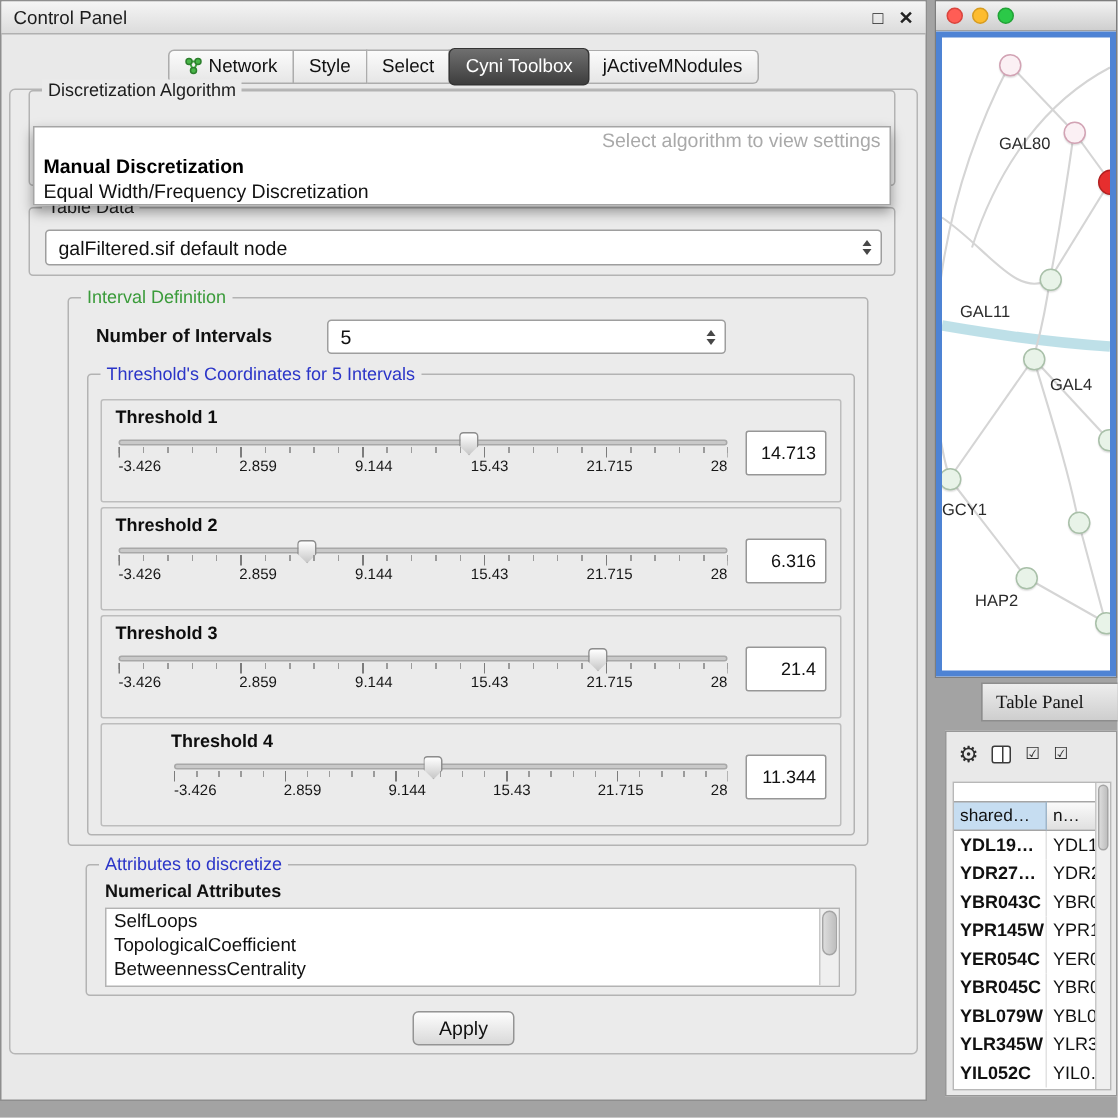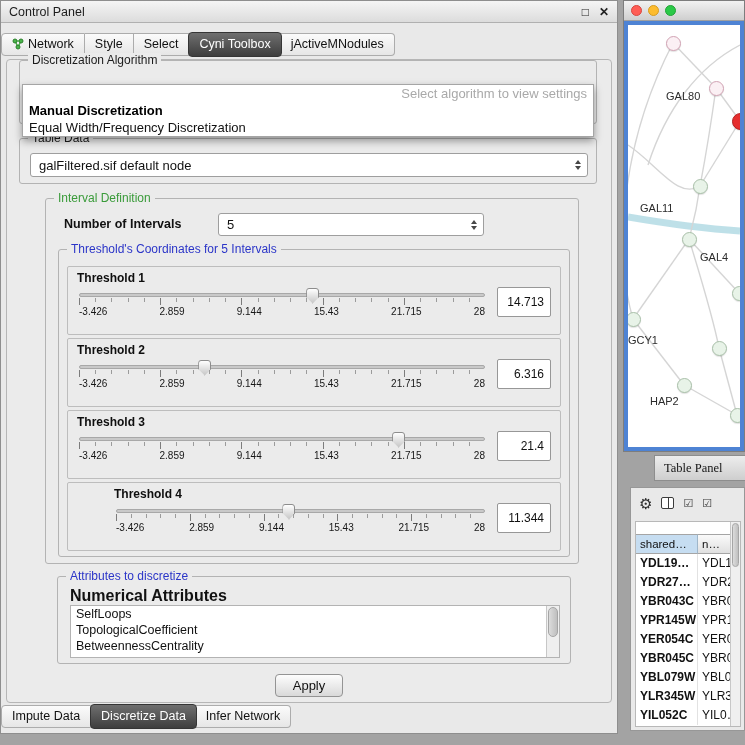--- a/index.html
+++ b/index.html
@@ -9,21 +9,21 @@
   
   .control-window { position:absolute; left:0; top:0; width:618px; height:734px;
     background:#e9e9e9; border:1px solid #8e8e8e; }
   .cp-titlebar { position:absolute; top:0; left:0; right:0; height:22px;
     background:linear-gradient(#f5f5f5,#dcdcdc); border-bottom:1px solid #b0b0b0;
     display:flex; align-items:center; padding:0 8px; font-size:12.5px; }
   .cp-title { flex:1; color:#1c1c1c; }
   .win-ico { font-size:12px; color:#222; margin-left:10px; cursor:default; }
   .win-ico.close { font-weight:bold; }
 
-  .tabbar { display:flex; justify-content:flex-start; }
+  .tabbar { display:flex; justify-content:center; }
   .cp-tabs { position:absolute; top:32px; left:0; right:0; }
   .tab { font-size:12.5px; color:#111; background:linear-gradient(#fbfbfb,#e6e6e6);
     border:1px solid #acacac; border-left:none; padding:3px 10px 4px;
     display:flex; align-items:center; gap:4px; cursor:default; white-space:nowrap; }
   .tab:first-child { border-left:1px solid #acacac; border-radius:4px 0 0 4px; }
   .tab:last-child { border-radius:0 4px 4px 0; }
   .tab.sel { background:linear-gradient(#6f6f6f,#3e3e3e); color:#fff;
     border:1px solid #353535; border-radius:4px; position:relative; z-index:1; margin:-1px -1px; }
 
   .cp-content { position:absolute; left:5px; top:58px; width:606px; height:644px;
@@ -75,21 +75,21 @@
   .ticks { position:relative; height:8px; margin-top:1px; }
   .ticks::before { content:""; position:absolute; left:0; right:0; top:0; height:4px;
     background:repeating-linear-gradient(90deg,#9b9b9b 0,#9b9b9b 1px,transparent 1px,transparent 4%); }
   .ticks::after { content:""; position:absolute; left:0; right:0; top:0; height:7px;
     background:repeating-linear-gradient(90deg,#7c7c7c 0,#7c7c7c 1px,transparent 1px,transparent 20%); }
   .scale { display:flex; justify-content:space-between; font-size:10px; color:#161616; line-height:11px; }
   .valbox { width:54px; height:30px; font-size:12px; font-family:"Liberation Sans",sans-serif;
     text-align:right; padding:0 6px; border:1px solid #979797; background:#fff; border-radius:2px; color:#111; }
 
   .grp-attrs { left:50px; top:516px; width:514px; height:88px; }
-  .attrs-label { position:absolute; left:12px; top:10px; font-size:16px; font-weight:bold; }
+  .attrs-label { position:absolute; left:12px; top:10px; font-size:12px; font-weight:bold; }
   .attr-list { position:absolute; left:12px; right:10px; top:28px; bottom:5px;
     background:#fff; border:1px solid #b3b3b3; overflow:hidden; }
   .attr-item { font-size:12.5px; line-height:16px; padding-left:5px; white-space:nowrap; }
   .vscroll { position:absolute; right:0; top:0; bottom:0; width:13px; background:#efefef;
     border-left:1px solid #c7c7c7; }
   .vthumb { position:absolute; left:1px; right:1px; top:1px; height:30px;
     background:linear-gradient(90deg,#dcdcdc,#bfbfbf); border:1px solid #a5a5a5; border-radius:5px; }
 
   .apply-btn { position:absolute; left:50%; transform:translateX(-50%); top:614px;
     width:68px; height:23px; font-size:13px; font-family:"Liberation Sans",sans-serif;
@@ -319,31 +319,20 @@
         <div class="attr-item">BetweennessCentrality</div>
         <div class="vscroll">
             <div class="vthumb"></div>
           </div>
       </div>
     </div>
 
     <button class="apply-btn">Apply</button>
   </div>
 
-  <div class="cp-bottom-tabs tabbar">
-    <div class="tab">
-      <span>Impute Data</span>
-    </div>
-    <div class="tab sel">
-      <span>Discretize Data</span>
-    </div>
-    <div class="tab">
-      <span>Infer Network</span>
-    </div>
-  </div>
 </div>
 
 <div class="net-window">
   <div class="net-titlebar">
     <span class="light red"></span>
     <span class="light yellow"></span>
     <span class="light green"></span>
   </div>
   <div class="net-content">
     <svg class="net-canvas" width="112" height="423" viewBox="0 0 112 423">

